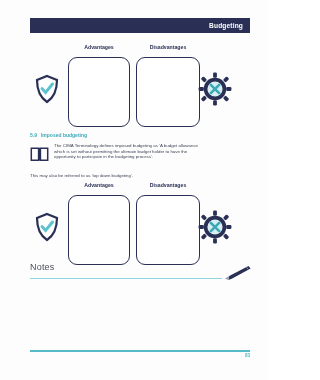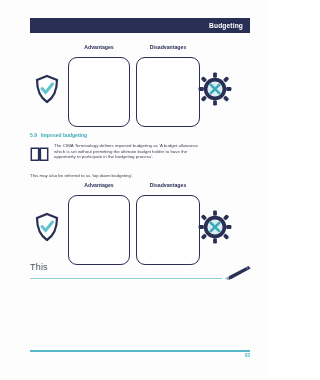--- a/index.html
+++ b/index.html
@@ -189,21 +189,21 @@
           <rect x="4.0" y="24.0" width="3.8" height="5.2" rx="1.2" transform="rotate(45 5.9 26.6)"></rect>
           <rect x="26.2" y="24.0" width="3.8" height="5.2" rx="1.2" transform="rotate(-45 28.1 26.6)"></rect>
         </g>
         <circle cx="17" cy="17" r="7.6" fill="#d8eef2"></circle>
         <path d="M12.8 12.8 L21.2 21.2 M21.2 12.8 L12.8 21.2" stroke="#3aa9b8" stroke-width="2.6" stroke-linecap="round"></path>
       </svg>
     </span>
   </div>
 
   <div class="notes-wrap">
-    <span class="notes-label">This</span>
+    <span class="notes-label">Notes</span>
     <div class="notes-rule"></div>
     <span class="pencil-wrap">
       <svg width="30" height="18" viewBox="0 0 30 18">
         <path d="M26.5 2.0 L28.6 4.4 L10.2 14.6 L6.4 15.9 L7.2 12.0 Z" fill="#2a3055"></path>
         <path d="M6.4 15.9 L7.2 12.0 L3.0 14.6 Z" fill="#8fa0b8"></path>
         <path d="M24.4 3.2 L26.6 5.7" stroke="#7f8da6" stroke-width="1"></path>
       </svg>
     </span>
   </div>
 

